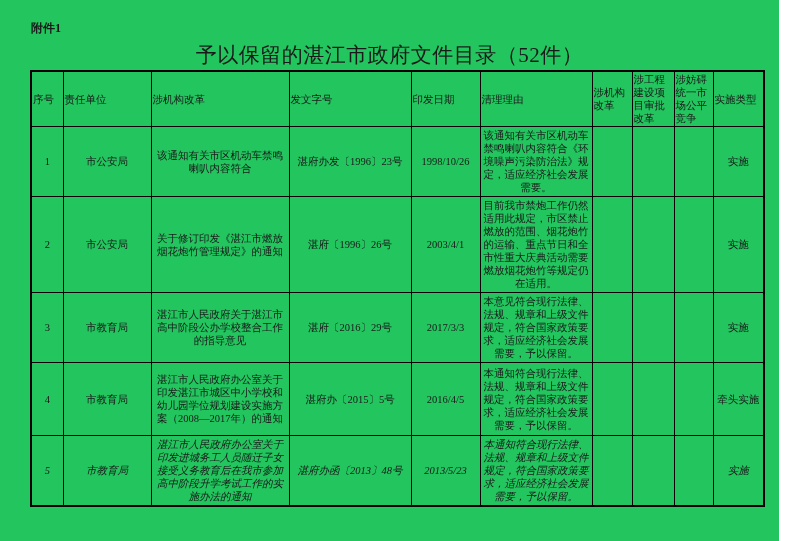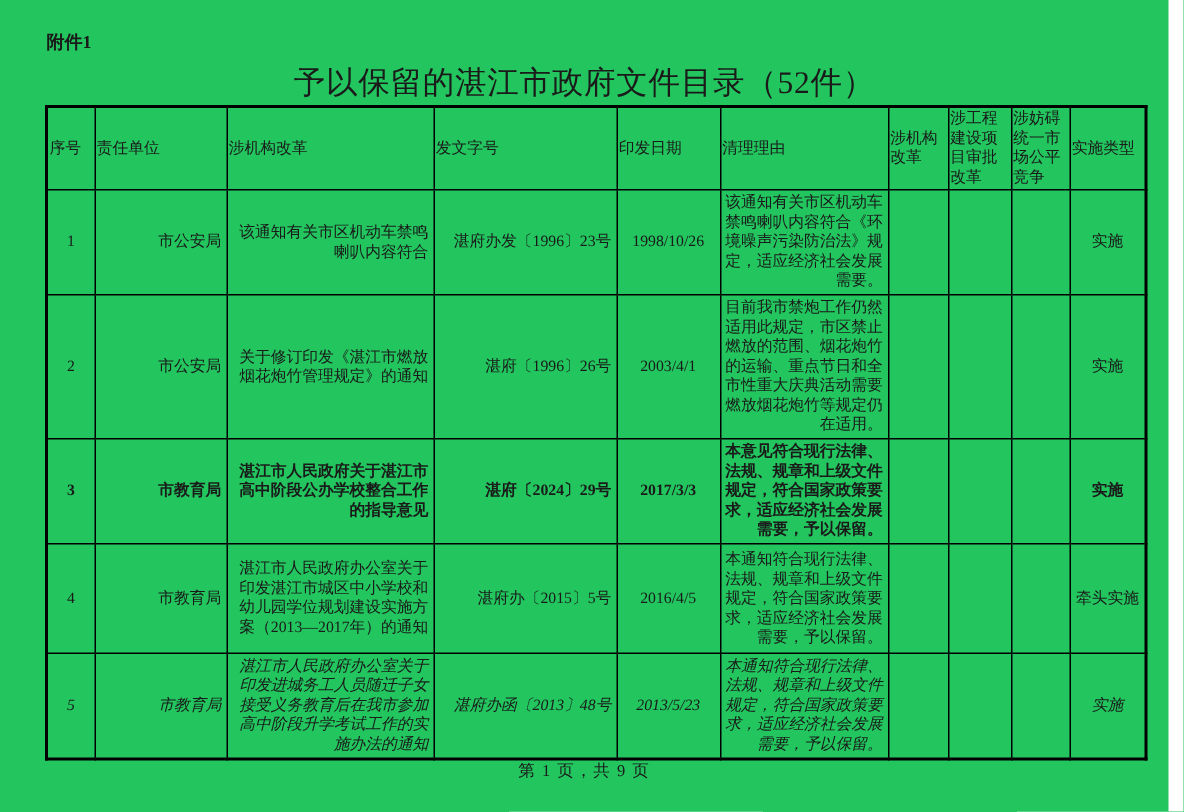--- a/index.html
+++ b/index.html
@@ -38,24 +38,24 @@
     padding: 2px 3px;
     vertical-align: middle;
     overflow: hidden;
     word-break: break-all;
   }
   .doc thead th {
     font-weight: normal; text-align: left;
     height: 55px; padding: 1px;
   }
   .doc td.ac { text-align: center; }
-  .doc td.al { text-align: right; }
+  .doc td.al { text-align: center; }
   .doc tr.r1 > td { height: 57px; }
   .doc tr.r2 > td { height: 77px; }
-  .doc tr.r3 > td { height: 64px; font-weight: bold; }
+  .doc tr.r3 > td { height: 64px; }
   .doc tr.r4 > td { height: 73px; }
   .doc tr.r5 > td { height: 66px; font-style: italic; }
   .footer {
     position: absolute; left: 0; right: 0; top: 506px;
     text-align: center; font-size: 11px;
     letter-spacing: 1px;
   }
 </style>
 </head>
 <body>
@@ -115,32 +115,32 @@
         <td class="al">目前我市禁炮工作仍然适用此规定，市区禁止燃放的范围、烟花炮竹的运输、重点节日和全市性重大庆典活动需要燃放烟花炮竹等规定仍在适用。</td>
         <td class="ac"></td>
         <td class="ac"></td>
         <td class="ac"></td>
         <td class="ac">实施</td>
       </tr>
       <tr class="r3">
         <td class="ac">3</td>
         <td class="al">市教育局</td>
         <td class="al">湛江市人民政府关于湛江市高中阶段公办学校整合工作的指导意见</td>
-        <td class="al">湛府〔2024〕29号</td>
+        <td class="al">湛府〔2016〕29号</td>
         <td class="ac">2017/3/3</td>
         <td class="al">本意见符合现行法律、法规、规章和上级文件规定，符合国家政策要求，适应经济社会发展需要，予以保留。</td>
         <td class="ac"></td>
         <td class="ac"></td>
         <td class="ac"></td>
         <td class="ac">实施</td>
       </tr>
       <tr class="r4">
         <td class="ac">4</td>
         <td class="al">市教育局</td>
-        <td class="al">湛江市人民政府办公室关于印发湛江市城区中小学校和幼儿园学位规划建设实施方案（2013—2017年）的通知</td>
+        <td class="al">湛江市人民政府办公室关于印发湛江市城区中小学校和幼儿园学位规划建设实施方案（2008—2017年）的通知</td>
         <td class="al">湛府办〔2015〕5号</td>
         <td class="ac">2016/4/5</td>
         <td class="al">本通知符合现行法律、法规、规章和上级文件规定，符合国家政策要求，适应经济社会发展需要，予以保留。</td>
         <td class="ac"></td>
         <td class="ac"></td>
         <td class="ac"></td>
         <td class="ac">牵头实施</td>
       </tr>
       <tr class="r5">
         <td class="ac">5</td>
@@ -150,15 +150,14 @@
         <td class="ac">2013/5/23</td>
         <td class="al">本通知符合现行法律、法规、规章和上级文件规定，符合国家政策要求，适应经济社会发展需要，予以保留。</td>
         <td class="ac"></td>
         <td class="ac"></td>
         <td class="ac"></td>
         <td class="ac">实施</td>
       </tr>
     </tbody>
   </table>
 
-  <div class="footer">第 1 页，共 9 页</div>
 
 </div>
 
 </body></html>

